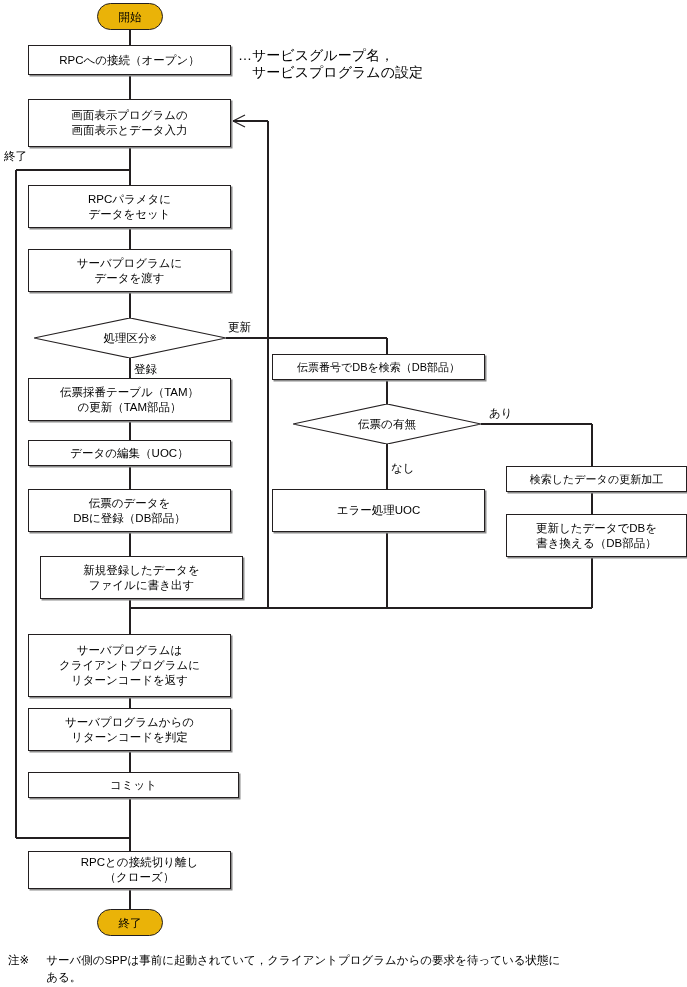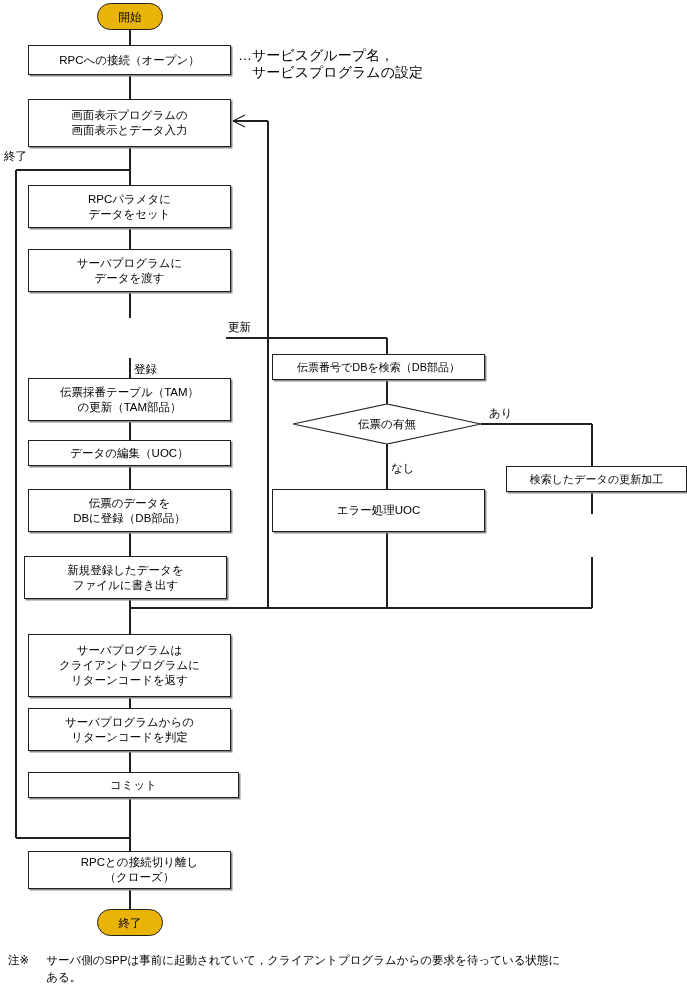--- a/index.html
+++ b/index.html
@@ -194,30 +194,39 @@
 
   <div class="node shadow" style="left:28px; top:99px; width:203px; height:48px;">画面表示プログラムの
 画面表示とデータ入力</div>
 
   <div class="node shadow" style="left:28px; top:185px; width:203px; height:43px;">RPCパラメタに
 データをセット</div>
 
   <div class="node shadow" style="left:28px; top:249px; width:203px; height:43px;">サーバプログラムに
 データを渡す</div>
 
+  <div class="diamond-wrap" style="left:34px; top:318px; width:192px; height:40px;">
+    <svg width="192" height="40" viewBox="0 0 192 40" xmlns="http://www.w3.org/2000/svg">
+      <polygon points="96,0 192,20 96,40 0,20" fill="#ffffff" stroke="#231f20" stroke-width="1.2"></polygon>
+    </svg>
+    <div class="diamond-label">
+      <span>処理区分</span>
+        <span class="ref-mark">※</span>
+    </div>
+  </div>
 
   <div class="node shadow" style="left:28px; top:378px; width:203px; height:43px;">伝票採番テーブル（TAM）
 の更新（TAM部品）</div>
 
   <div class="node shadow" style="left:28px; top:440px; width:203px; height:26px;">データの編集（UOC）</div>
 
   <div class="node shadow" style="left:28px; top:489px; width:203px; height:43px;">伝票のデータを
 DBに登録（DB部品）</div>
 
-  <div class="node shadow" style="left:24px; top:556px; width:203px; height:43px;">新規登録したデータを
+  <div class="node shadow" style="left:40px; top:556px; width:203px; height:43px;">新規登録したデータを
 ファイルに書き出す</div>
 
   <div class="node shadow" style="left:28px; top:634px; width:203px; height:63px;">サーバプログラムは
 クライアントプログラムに
 リターンコードを返す</div>
 
   <div class="node shadow" style="left:28px; top:708px; width:203px; height:43px;">サーバプログラムからの
 リターンコードを判定</div>
 
   <div class="node shadow" style="left:28px; top:772px; width:211px; height:26px;">コミット</div>
@@ -233,20 +242,22 @@
     </svg>
     <div class="diamond-label">
       <span>伝票の有無</span>
     </div>
   </div>
 
   <div class="node shadow" style="left:272px; top:489px; width:213px; height:43px;">エラー処理UOC</div>
 
   <div class="node shadow" style="left:506px; top:466px; width:181px; height:26px; font-size:11px;">検索したデータの更新加工</div>
 
+  <div class="node shadow" style="left:506px; top:514px; width:181px; height:43px;">更新したデータでDBを
+書き換える（DB部品）</div>
 
   <div class="edge-label" style="left:4px; top:149px;">終了</div>
 
   <div class="edge-label" style="left:228px; top:320px;">更新</div>
 
   <div class="edge-label" style="left:134px; top:339px;margin-top:23px;">登録</div>
 
   <div class="edge-label" style="left:489px; top:406px;">あり</div>
 
   <div class="edge-label" style="left:391px; top:461px;">なし</div>

